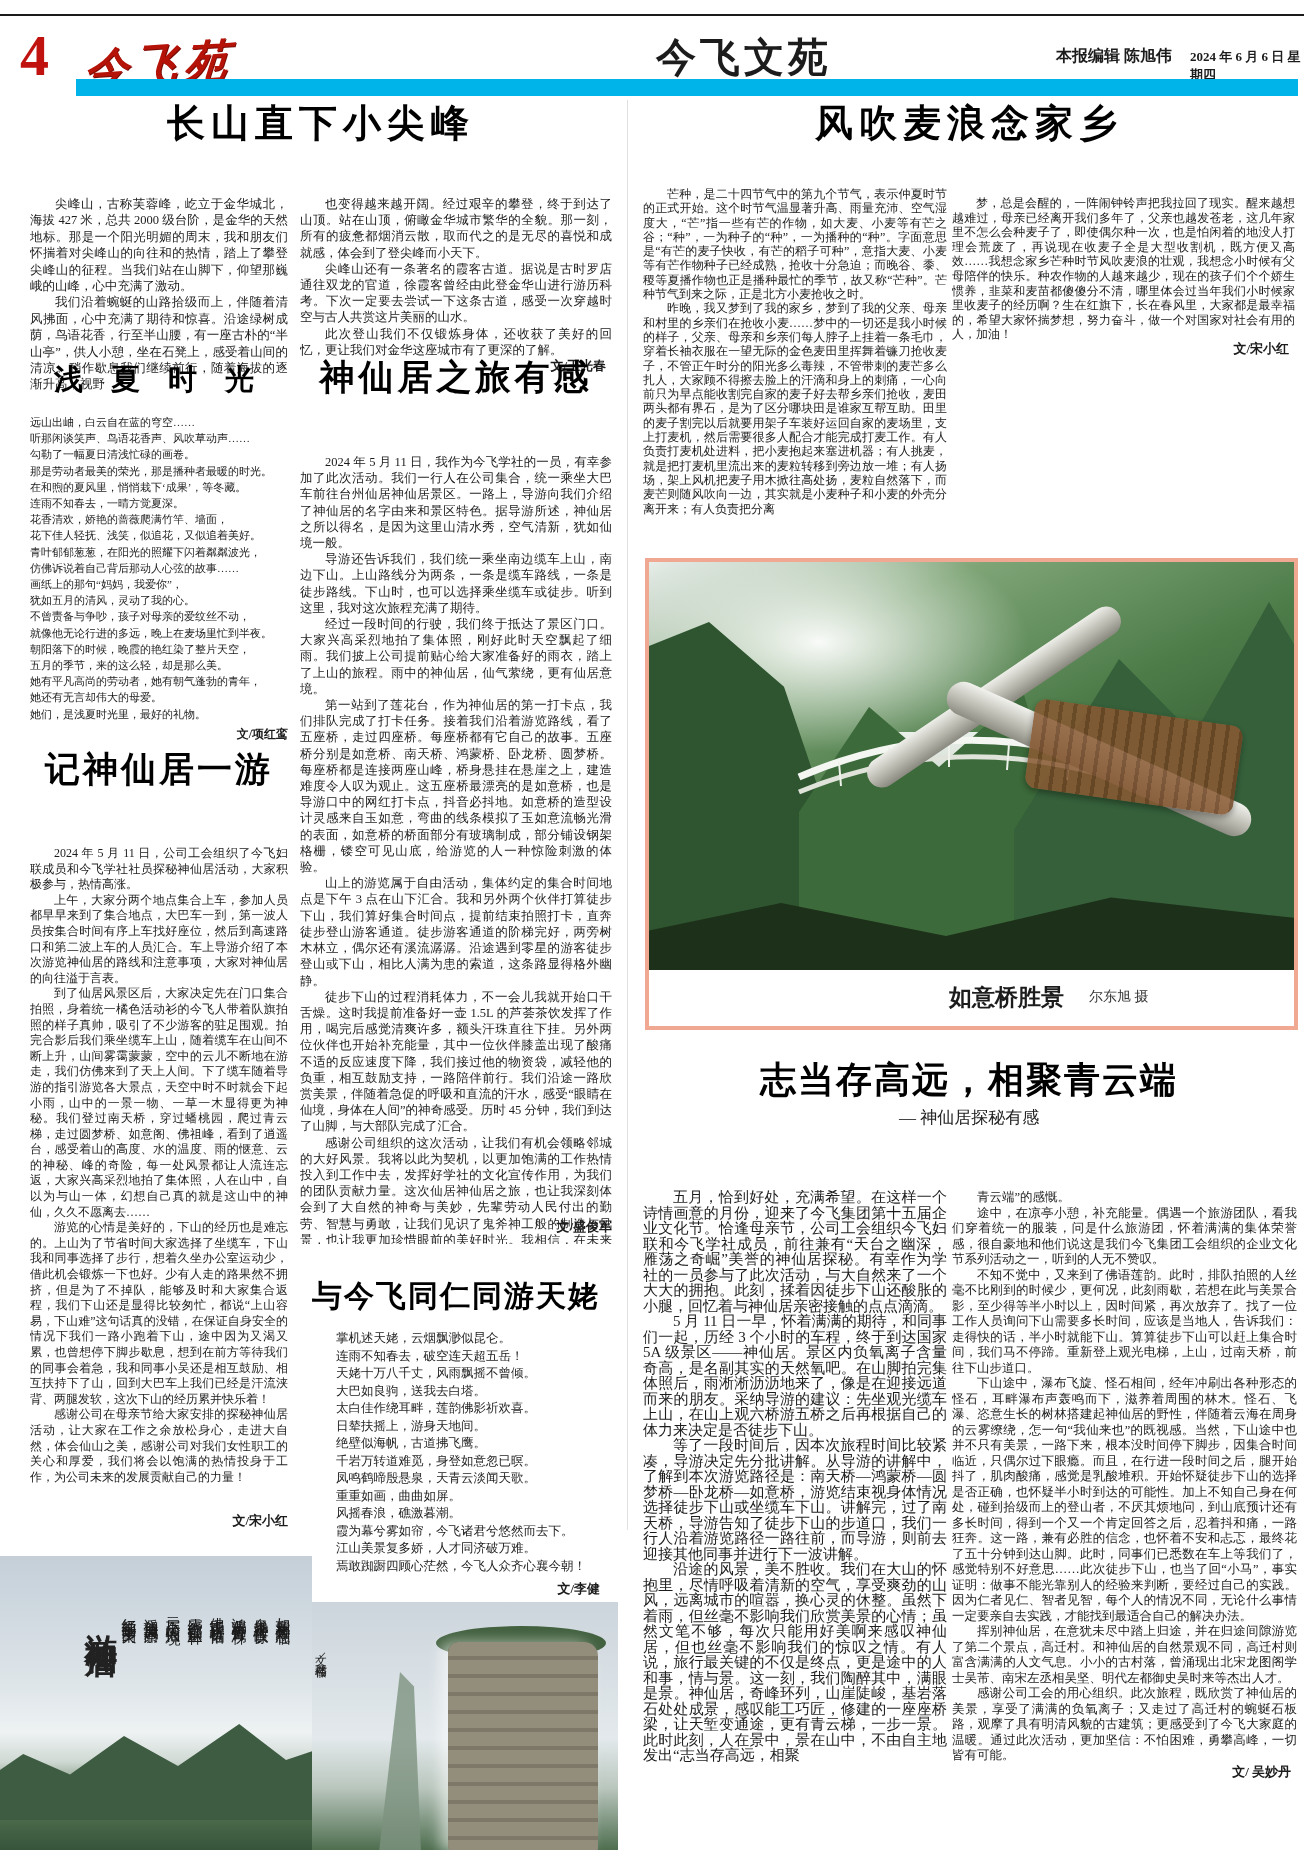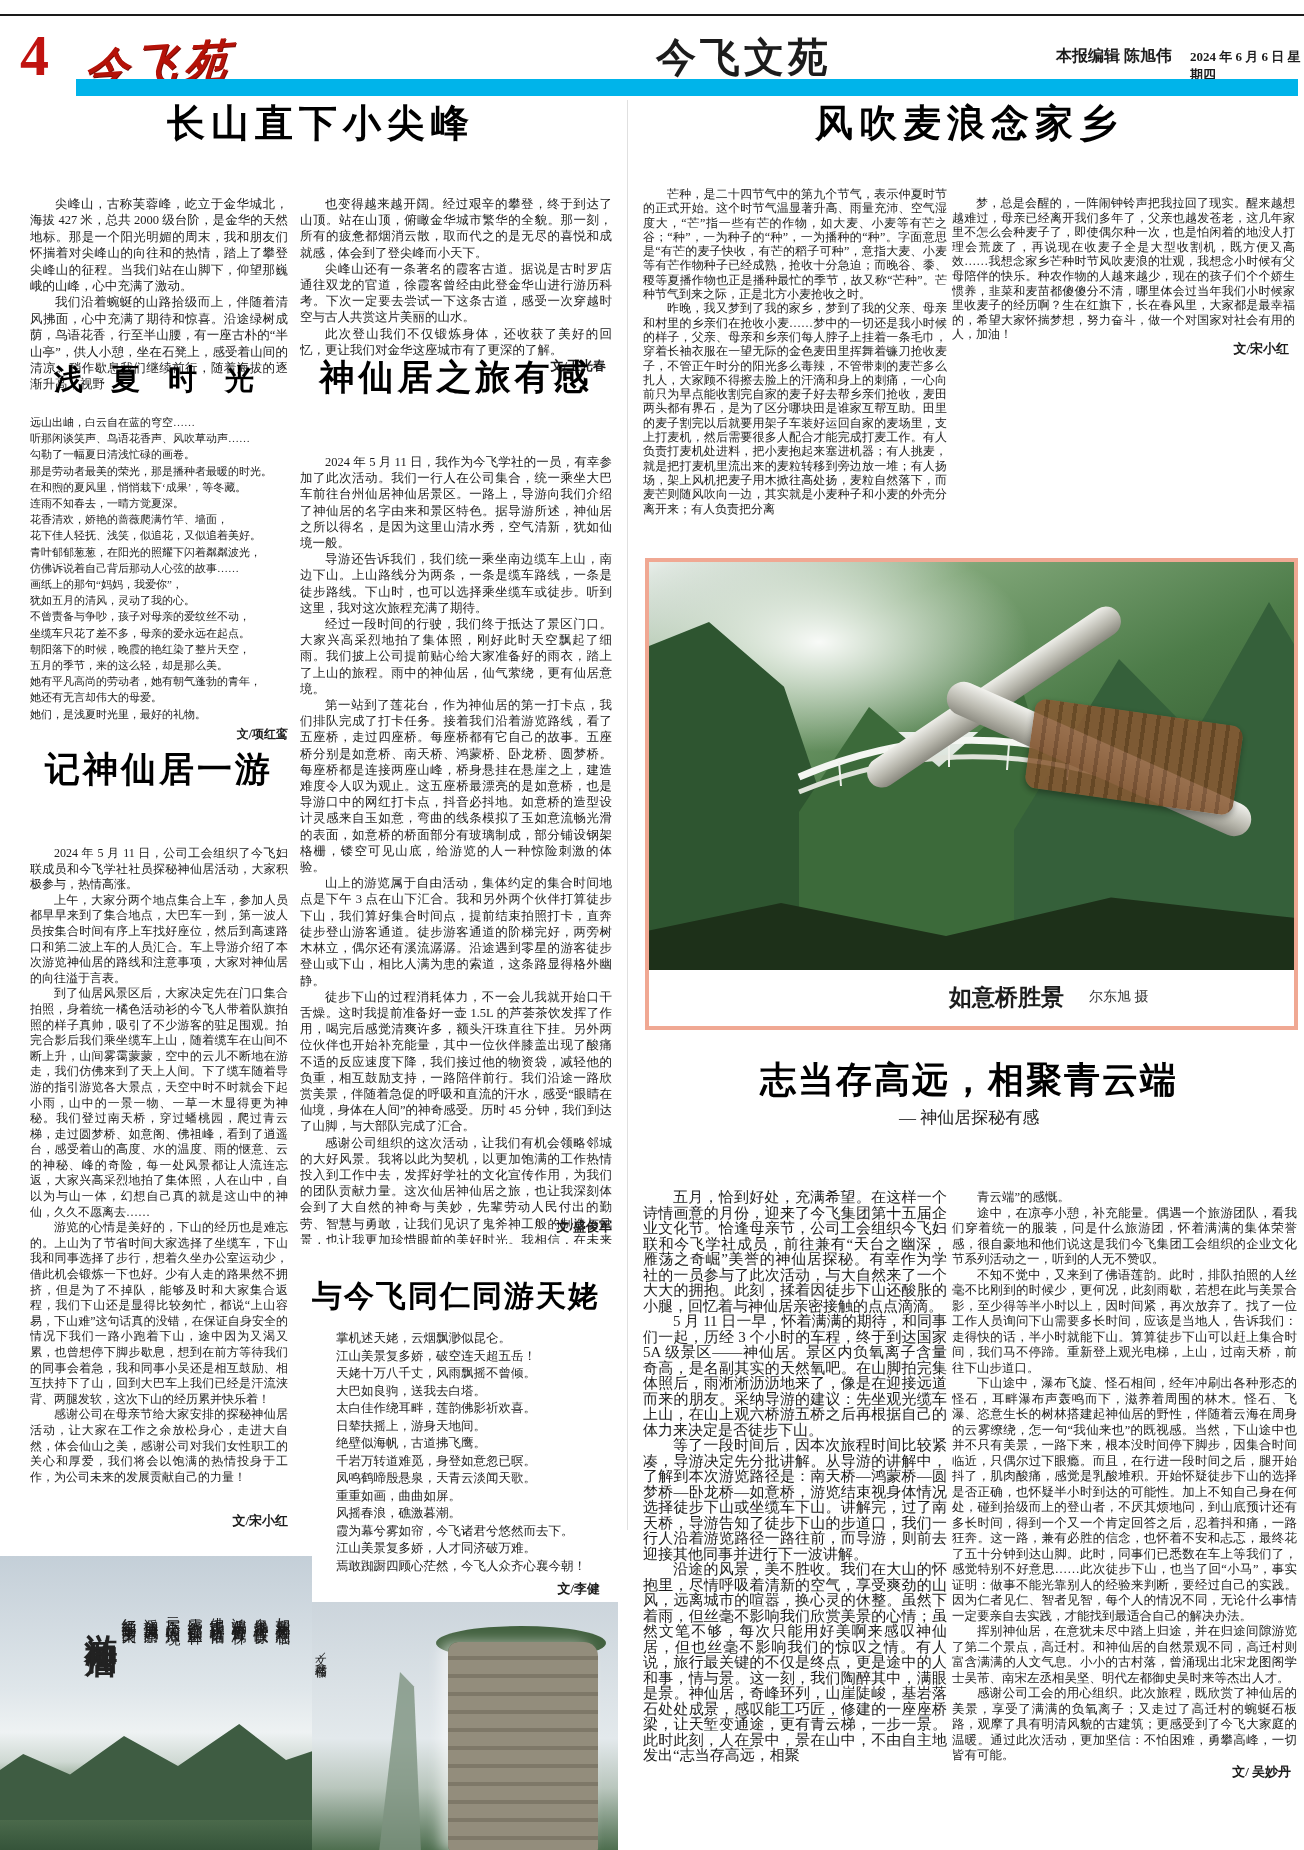--- a/index.html
+++ b/index.html
@@ -93,21 +93,21 @@
     <div>那是劳动者最美的荣光，那是播种者最暖的时光。</div>
     <div>在和煦的夏风里，悄悄栽下‘成果’，等冬藏。</div>
     <div>连雨不知春去，一晴方觉夏深。</div>
     <div>花香清欢，娇艳的蔷薇爬满竹竿、墙面，</div>
     <div>花下佳人轻抚、浅笑，似追花，又似追着美好。</div>
     <div>青叶郁郁葱葱，在阳光的照耀下闪着粼粼波光，</div>
     <div>仿佛诉说着自己背后那动人心弦的故事……</div>
     <div>画纸上的那句“妈妈，我爱你”，</div>
     <div>犹如五月的清风，灵动了我的心。</div>
     <div>不曾责备与争吵，孩子对母亲的爱纹丝不动，</div>
-    <div>坐缆车只花了差不多，母亲的爱永远在起点。</div>
+    <div>就像他无论行进的多远，晚上在麦场里忙到半夜。</div>
     <div>朝阳落下的时候，晚霞的艳红染了整片天空，</div>
     <div>五月的季节，来的这么轻，却是那么美。</div>
     <div>她有平凡高尚的劳动者，她有朝气蓬勃的青年，</div>
     <div>她还有无言却伟大的母爱。</div>
     <div>她们，是浅夏时光里，最好的礼物。</div>
   </div>
   <div class="abs byline" style="left:30px;top:726px;width:258px;font-size:12px;">文/项红鸾</div>
 
   <div class="abs atitle" style="left:30px;top:746px;width:258px;font-size:35px;letter-spacing:3px;">记神仙居一游</div>
   <div class="abs jt" style="left:30px;top:802px;width:258px;height:700px;font-size:12px;line-height:15.6px;">
@@ -127,21 +127,21 @@
     <p>第一站到了莲花台，作为神仙居的第一打卡点，我们排队完成了打卡任务。接着我们沿着游览路线，看了五座桥，走过四座桥。每座桥都有它自己的故事。五座桥分别是如意桥、南天桥、鸿蒙桥、卧龙桥、圆梦桥。每座桥都是连接两座山峰，桥身悬挂在悬崖之上，建造难度令人叹为观止。这五座桥最漂亮的是如意桥，也是导游口中的网红打卡点，抖音必抖地。如意桥的造型设计灵感来自玉如意，弯曲的线条模拟了玉如意流畅光滑的表面，如意桥的桥面部分有玻璃制成，部分铺设钢架格栅，镂空可见山底，给游览的人一种惊险刺激的体验。</p>
     <p>山上的游览属于自由活动，集体约定的集合时间地点是下午 3 点在山下汇合。我和另外两个伙伴打算徒步下山，我们算好集合时间点，提前结束拍照打卡，直奔徒步登山游客通道。徒步游客通道的阶梯完好，两旁树木林立，偶尔还有溪流潺潺。沿途遇到零星的游客徒步登山或下山，相比人满为患的索道，这条路显得格外幽静。</p>
     <p>徒步下山的过程消耗体力，不一会儿我就开始口干舌燥。这时我提前准备好一壶 1.5L 的芦荟茶饮发挥了作用，喝完后感觉清爽许多，额头汗珠直往下挂。另外两位伙伴也开始补充能量，其中一位伙伴膝盖出现了酸痛不适的反应速度下降，我们接过他的物资袋，减轻他的负重，相互鼓励支持，一路陪伴前行。我们沿途一路欣赏美景，伴随着急促的呼吸和直流的汗水，感受“眼睛在仙境，身体在人间”的神奇感受。历时 45 分钟，我们到达了山脚，与大部队完成了汇合。</p>
     <p>感谢公司组织的这次活动，让我们有机会领略邻城的大好风景。我将以此为契机，以更加饱满的工作热情投入到工作中去，发挥好学社的文化宣传作用，为我们的团队贡献力量。这次仙居神仙居之旅，也让我深刻体会到了大自然的神奇与美妙，先辈劳动人民付出的勤劳、智慧与勇敢，让我们见识了鬼斧神工般的制造与风景，也让我更加珍惜眼前的美好时光。我相信，在未来的日子里，我会带着这份美好的回忆，勇往直前，不断提升自己，为我们的生活和工作增添色彩。</p>
   </div>
   <div class="abs byline" style="left:300px;top:1218px;width:312px;font-size:13px;">文/盛俊军</div>
 
   <div class="abs atitle" style="left:300px;top:1276px;width:312px;font-size:30px;letter-spacing:2px;">与今飞同仁同游天姥</div>
   <div class="abs" style="left:336px;top:1330px;width:280px;height:250px;font-size:12.5px;line-height:17.5px;overflow:hidden;">
     <div>掌机述天姥，云烟飘渺似昆仑。</div>
-    <div>江山美景复多娇，破空连天超五岳！</div>
+    <div>连雨不知春去，破空连天超五岳！</div>
     <div>天姥十万八千丈，风雨飘摇不曾倾。</div>
     <div>大巴如良驹，送我去白塔。</div>
     <div>太白佳作绕耳畔，莲韵佛影祈欢喜。</div>
     <div>日辇扶摇上，游身天地间。</div>
     <div>绝壁似海帆，古道拂飞鹰。</div>
     <div>千岩万转道难觅，身登如意忽已暝。</div>
     <div>凤鸣鹤啼殷悬泉，天青云淡闻天歌。</div>
     <div>重重如画，曲曲如屏。</div>
     <div>风摇春浪，礁激暮潮。</div>
     <div>霞为幕兮雾如帘，今飞诸君兮悠然而去下。</div>

